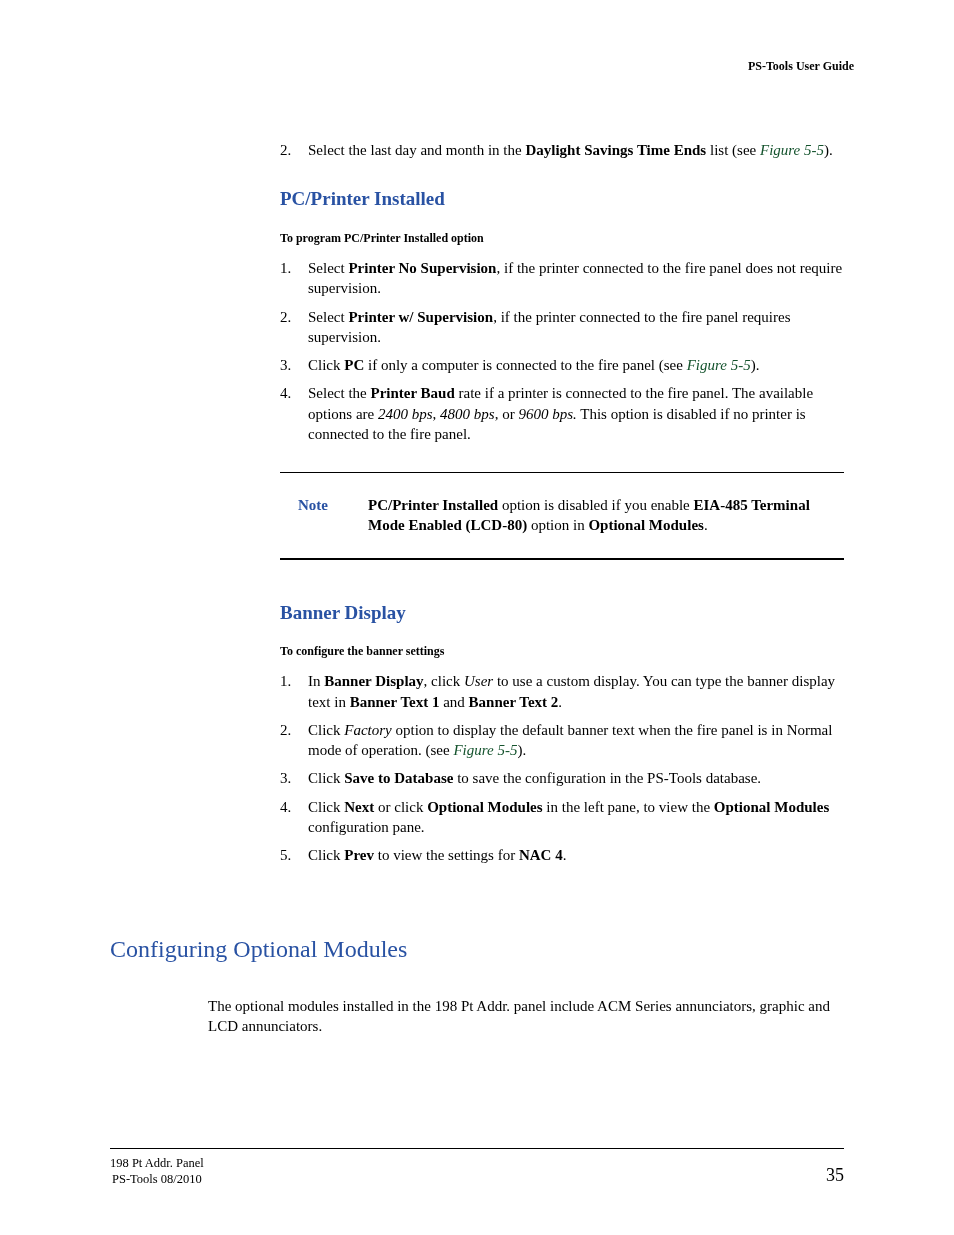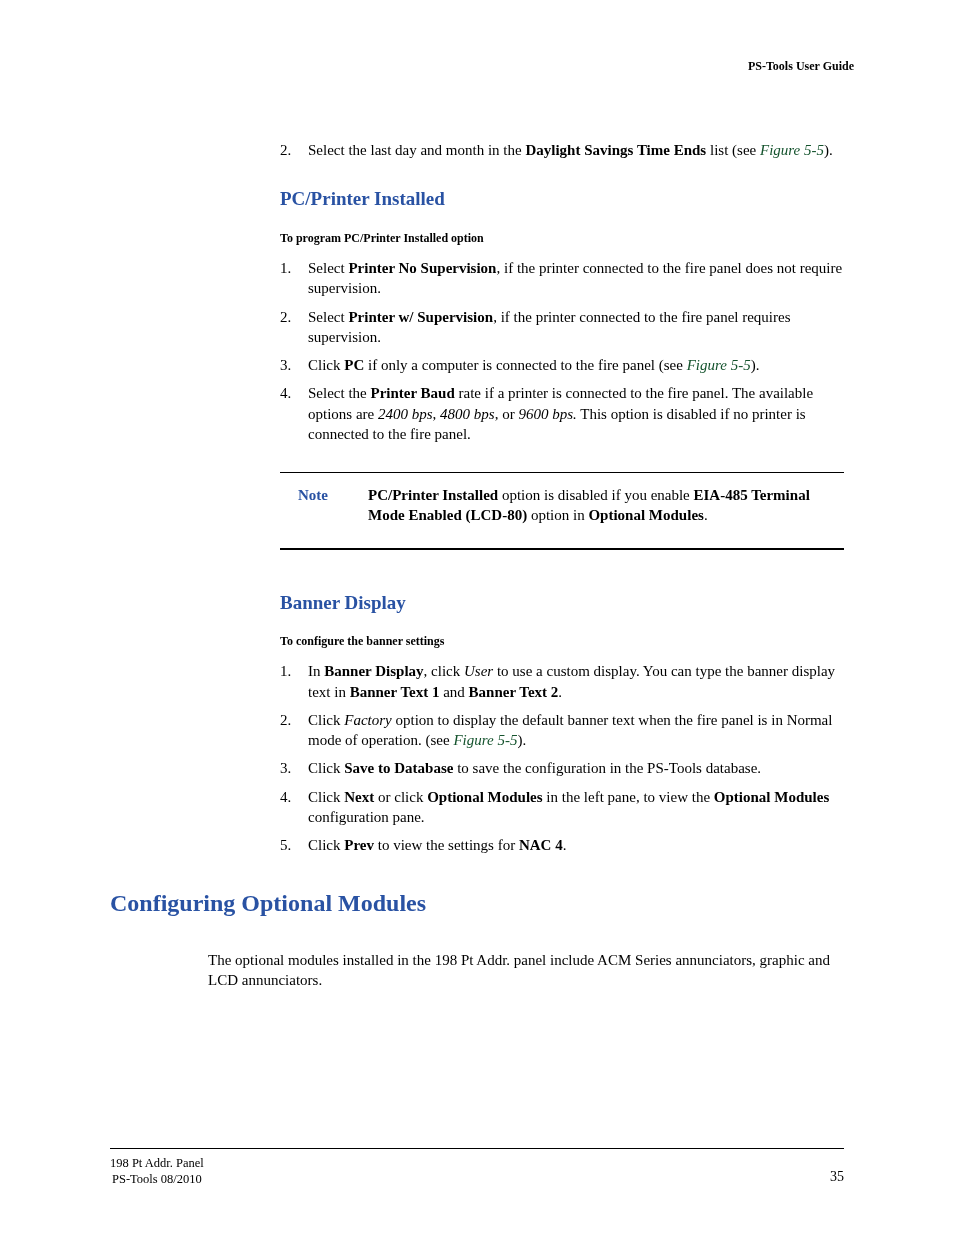--- a/index.html
+++ b/index.html
@@ -48,41 +48,41 @@
   h2.section-h2 {
     color: #2952a3;
     font-size: 19px;
     font-weight: bold;
     margin-top: 26px;
     margin-bottom: 18px;
   }
   h1.section-h1 {
     color: #2952a3;
     font-size: 24px;
-    font-weight: bold;
-    margin-top: 32px;
+    font-weight: normal;
+    margin-top: 68px;
     margin-bottom: 30px;
   }
   .subhead {
     font-weight: bold;
     margin-bottom: 12px;
     font-size: 12px;
   }
   .italic { font-style: italic; }
   .bold { font-weight: bold; }
   .figref {
     color: #14532d;
     font-style: italic;
   }
   .note-block {
     border-top: 1px solid #000;
     border-bottom: 2px solid #000;
     margin-top: 28px;
     margin-bottom: 17px;
-    padding: 12px 0 22px 0;
+    padding: 22px 0 22px 0;
     display: flex;
   }
   .note-label {
     color: #2952a3;
     font-weight: bold;
     width: 88px;
     flex-shrink: 0;
     padding-left: 18px;
   }
   .note-text {
@@ -98,21 +98,21 @@
     left: 110px;
     right: 110px;
     border-top: 1px solid #000;
     padding-top: 6px;
     font-size: 12.5px;
     display: flex;
     justify-content: space-between;
     align-items: flex-end;
   }
   .footer-left { line-height: 1.3; text-align: center; }
-  .footer-right { font-size: 14px; }
+  .footer-right { font-size: 18px; }
 </style>
 </head>
 <body>
 
 <div class="page">
 
   <div class="header-right">PS-Tools User Guide</div>
 
   <div class="content">
 

